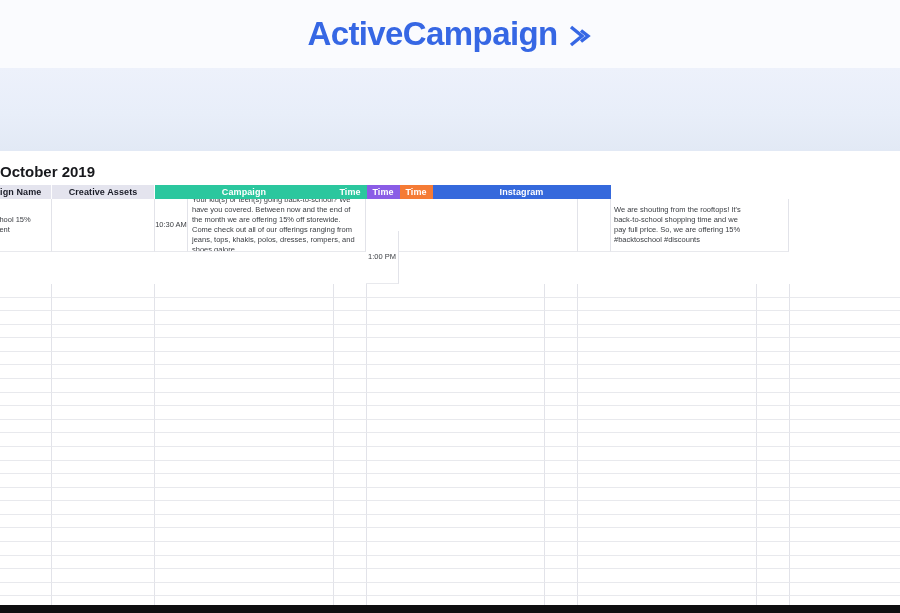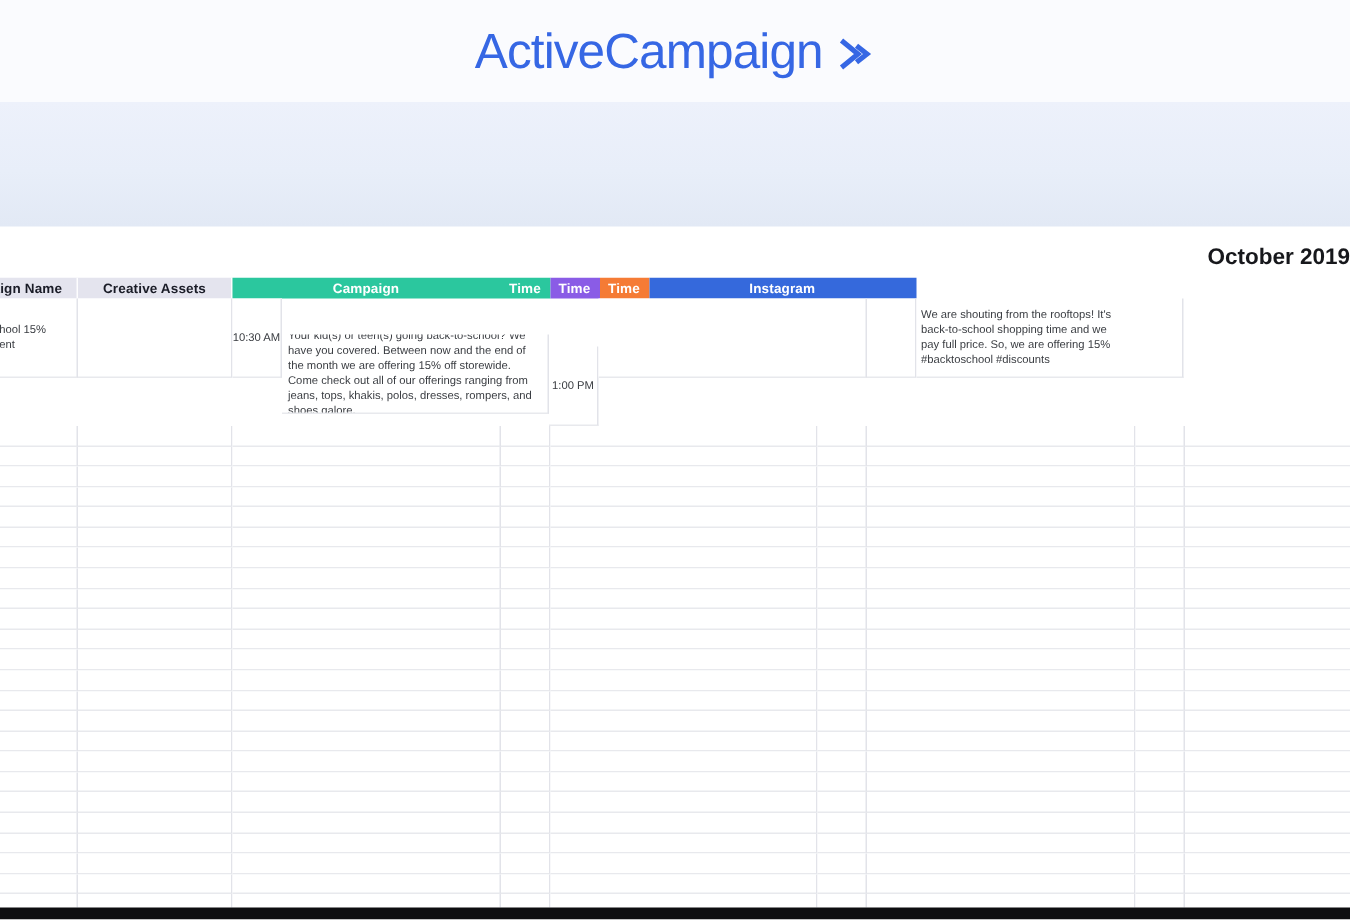--- a/index.html
+++ b/index.html
@@ -10,34 +10,34 @@
   }
   .app { position: relative; width: 900px; height: 613px; overflow: hidden; }
 
   
   .topbar {
     height: 68px; background: #FAFBFE;
     display: flex; align-items: center; justify-content: center;
   }
   .logo { display: flex; align-items: center; gap: 9px; }
   .logo-text {
-    font-size: 33px; font-weight: 400; color: #3667E4; letter-spacing: -0.6px;
+    font-size: 33px; font-weight: 700; color: #3667E4; letter-spacing: -0.6px;
   }
   .logo-chevron { width: 26px; height: 24px; margin-top: 3px; }
 
   
   .band {
     height: 83px;
     background: linear-gradient(180deg, #EDF1FB 0%, #E8EEF9 55%, #E2E9F5 100%);
   }
 
   
   .month-title {
     margin-top: 12px; height: 18px;
-    text-align: right; font-size: 15px; font-weight: 700; color: #17181C;
+    text-align: left; font-size: 15px; font-weight: 700; color: #17181C;
   }
 
   
   .table-viewport { position: relative; margin-top: 4px; height: 420px; overflow: hidden; }
   .grid { position: absolute; left: -40px; top: 0; width: 1008px; }
   .row { display: flex; }
   .cell {
     flex: none; overflow: hidden;
     border-right: 1px solid #E2E3E9; border-bottom: 1px solid #E8E9ED;
     background: #fff;
@@ -93,21 +93,21 @@
             <div class="cell hcell-colored" style="width: 178px; background: rgb(53, 105, 220);">Instagram</div>
           </div>
           <div class="row drow">
             <div class="cell " style="width: 92px;">
               <div class="text">Back-to-school 15% savings event</div>
             </div>
             <div class="cell " style="width: 103px;">
               <div class="text"></div>
             </div>
             <div class="cell time-cell" style="width: 33px;">10:30 AM</div>
-            <div class="cell " style="width: 178px; margin-top: 24px;">
+            <div class="cell " style="width: 178px;">
               <div class="text">Your kid(s) or teen(s) going back-to-school? We have you covered. Between now and the end of the month we are offering 15% off storewide. Come check out all of our offerings ranging from jeans, tops, khakis, polos, dresses, rompers, and shoes galore.</div>
             </div>
             <div class="cell time-cell" style="width: 33px; margin-top: 32px;">1:00 PM</div>
             <div class="cell " style="width: 179px;">
               <div class="text"></div>
             </div>
             <div class="cell time-cell" style="width: 33px;"></div>
             <div class="cell " style="width: 178px;">
               <div class="lines">
                 <div>We are shouting from the rooftops! It's</div>

